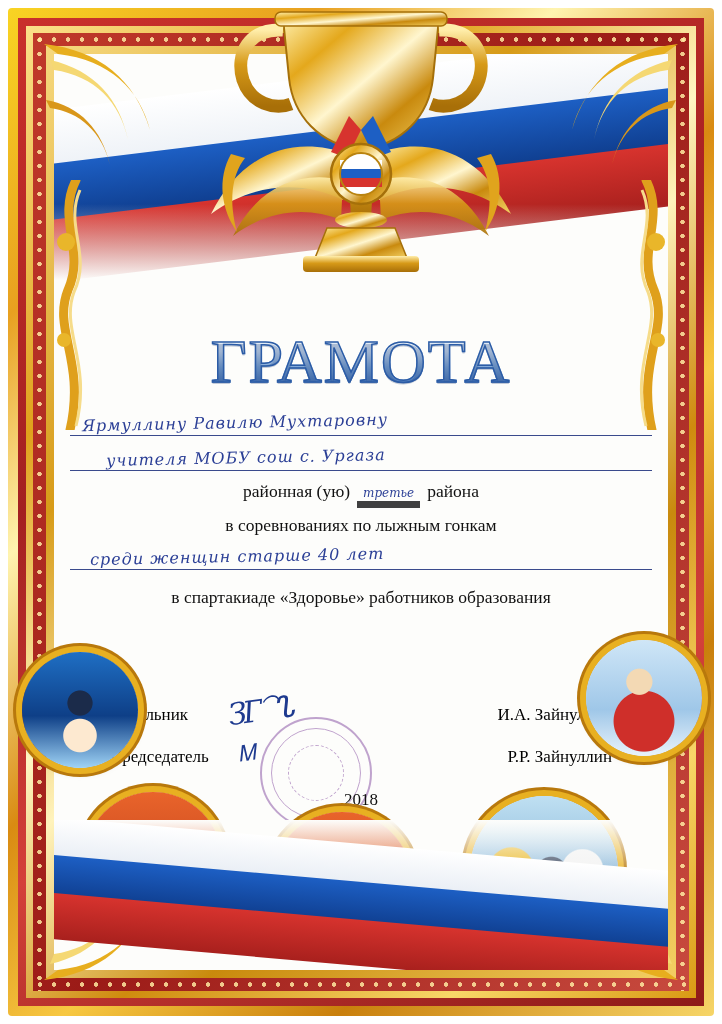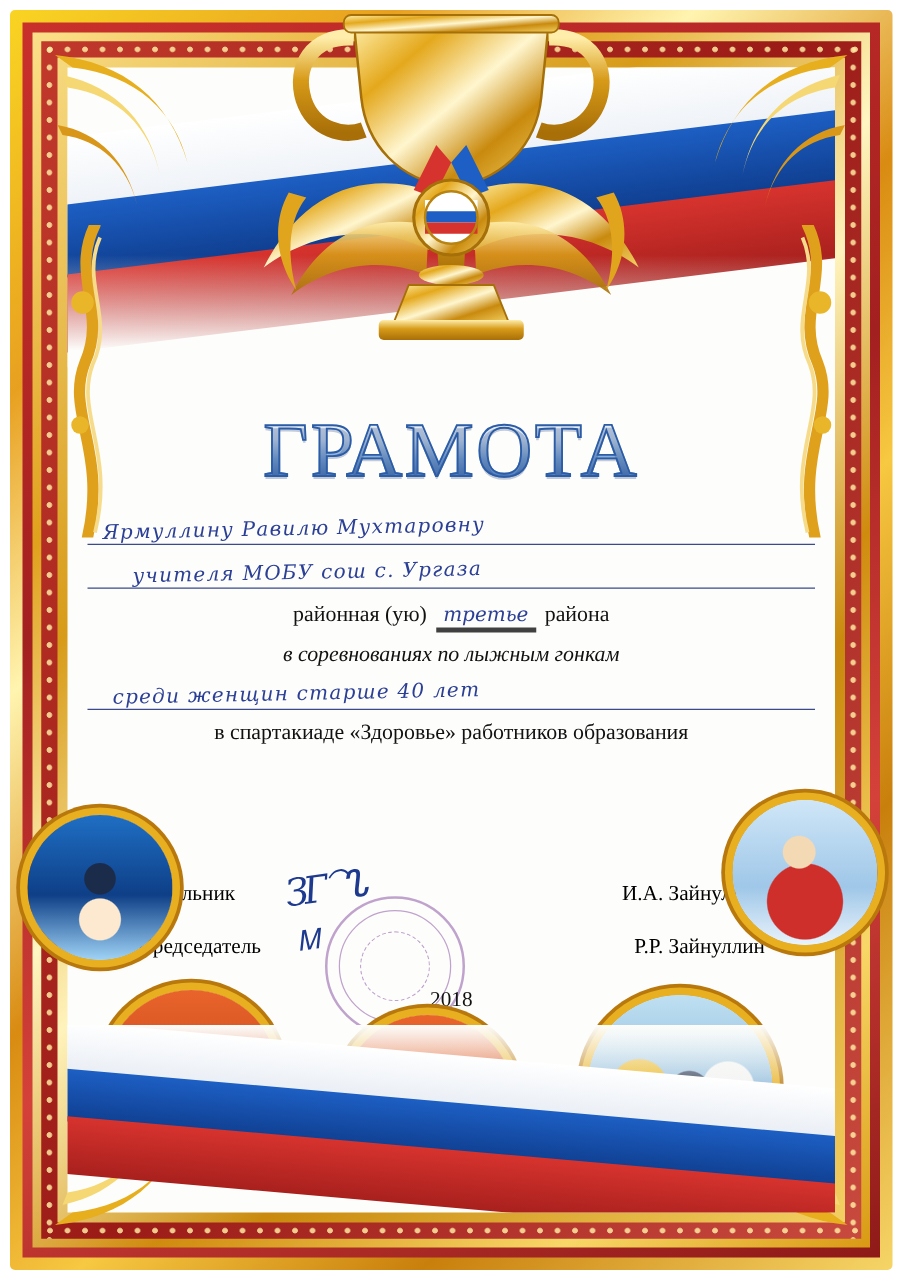--- a/index.html
+++ b/index.html
@@ -155,28 +155,28 @@
     font-size: 17.5px;
     display: flex;
     justify-content: center;
     align-items: baseline;
     gap: 7px;
   }
   .place-word {
     font-family: "DejaVu Serif", serif;
     font-style: italic;
     color: #2b3f96;
-    font-size: 16px;
-    border-bottom: 4px solid #404040;
+    font-size: 12px;
+    border-bottom: 7px solid #404040;
     padding: 0 6px 1px 6px;
   }
-  .sport-row { margin-top: 7px; font-size: 17.5px; font-style: italic; }
+  .sport-row { margin-top: 7px; font-size: 17.5px; }
   .fill-line.line3 { margin-top: 8px; }
   .line3 .hand { left: 20px; bottom: 3px; letter-spacing: 1px; }
-  .spartakiad { margin-top: 7px; font-size: 17.5px; }
+  .spartakiad { margin-top: 17px; font-size: 17.5px; }
 
   
   .sig-block {
     position: absolute;
     left: 110px; right: 110px; top: 705px;
     font-size: 17px;
   }
   .sig-row {
     display: flex;
     justify-content: space-between;

